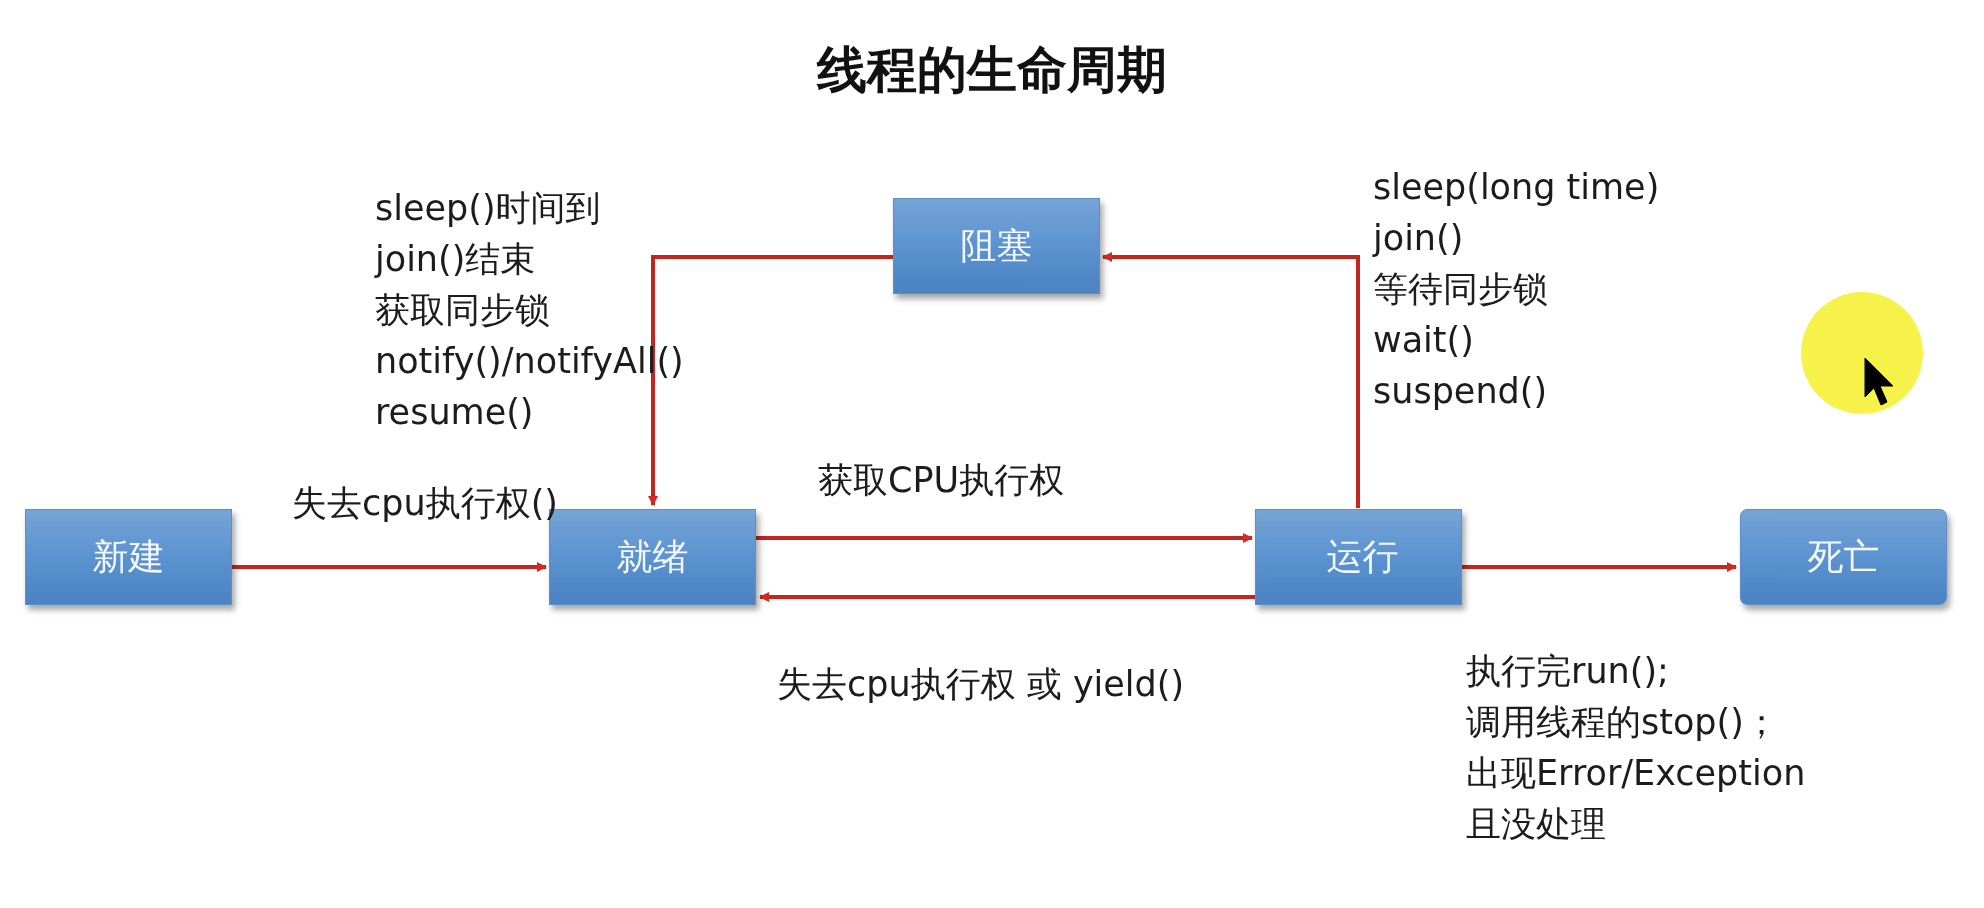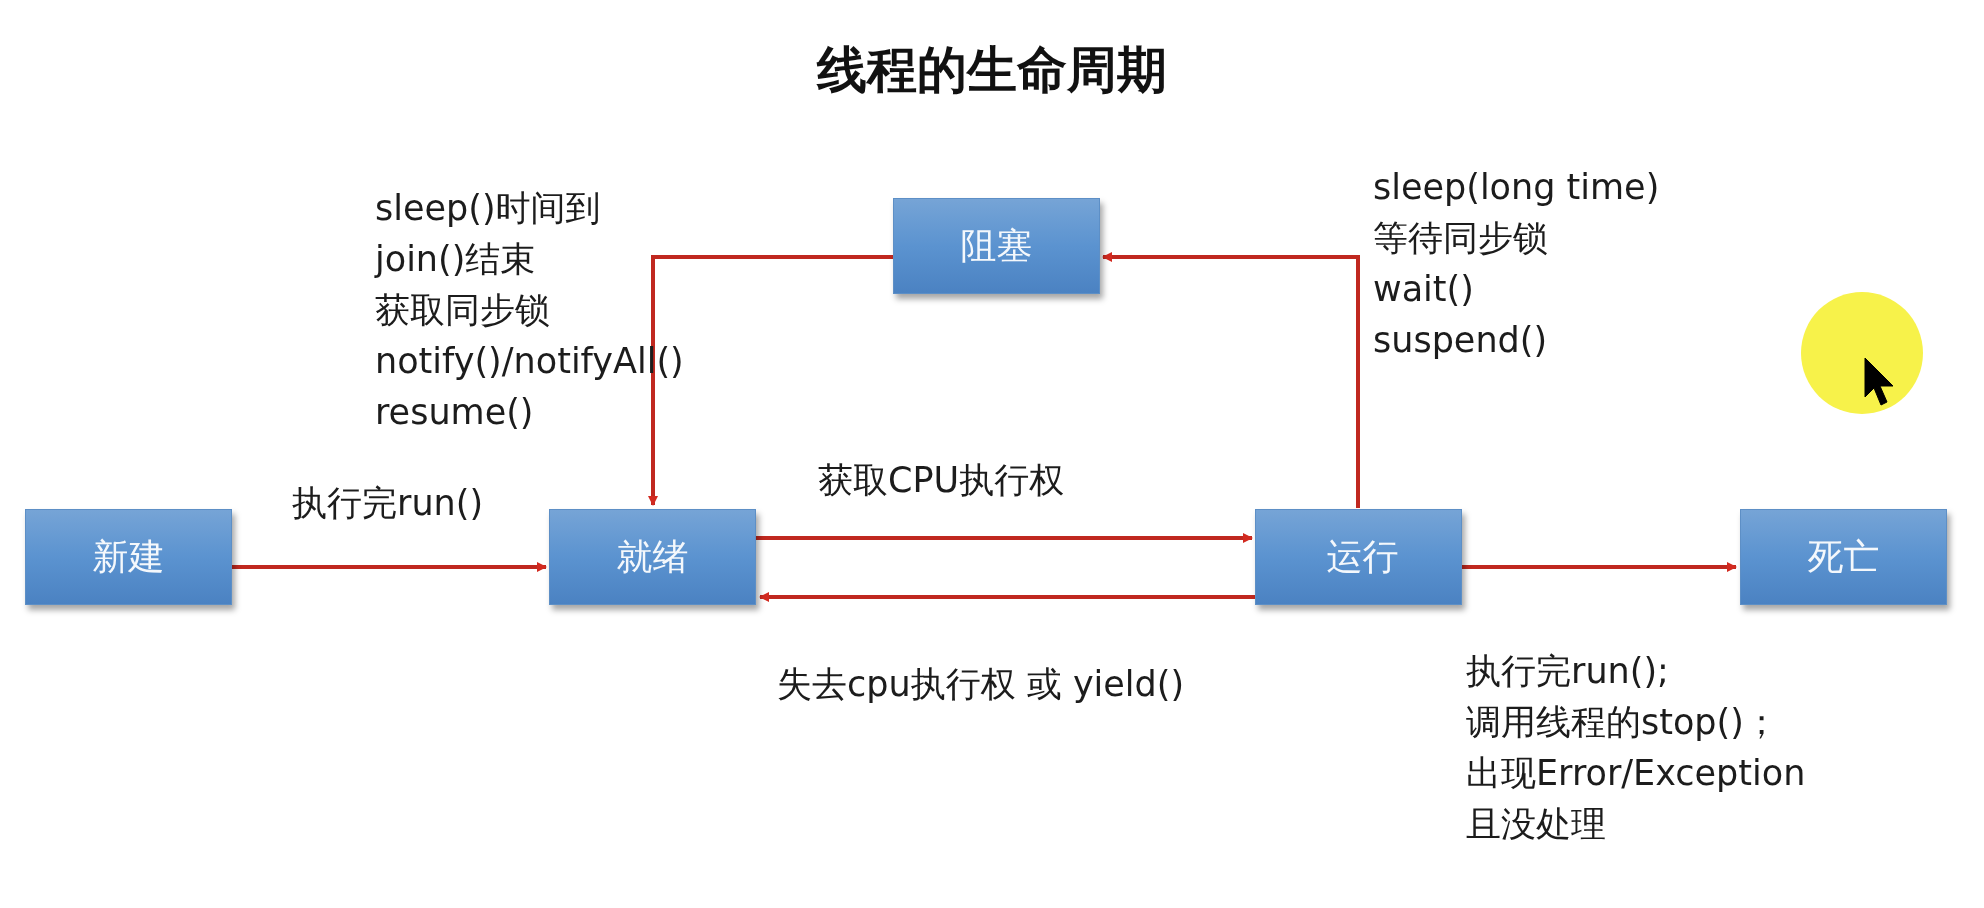--- a/index.html
+++ b/index.html
@@ -50,38 +50,39 @@
 </div>
 <div class="box" style="left:893px; top:198px;">
   <span>阻塞</span>
 </div>
 <div class="box" style="left:549px; top:509px;">
   <span>就绪</span>
 </div>
 <div class="box" style="left:1255px; top:509px;padding-left:8px;">
   <span>运行</span>
 </div>
-<div class="box" style="left:1740px; top:509px;">
+<div class="box" style="left:1740px; top:509px;border-radius:7px;">
   <span>死亡</span>
 </div>
 
-<div class="label" style="left:292px; top:478px;">执行完run()</div>
+<div class="label" style="left:292px; top:478px;">失去cpu执行权()</div>
 <div class="label" style="left:818px; top:455px;text-align:center;">获取CPU执行权</div>
 <div class="label" style="left:777px; top:659px;">失去cpu执行权 或 yield()</div>
 
 <div class="label block" style="left:375px; top:183px;">
   <span class="line">sleep()时间到</span>
   <span class="line">join()结束</span>
   <span class="line">获取同步锁</span>
   <span class="line">notify()/notifyAll()</span>
   <span class="line">resume()</span>
 </div>
 
 <div class="label block" style="left:1373px; top:162px;">
   <span class="line">sleep(long time)</span>
+  <span class="line">join()</span>
   <span class="line">等待同步锁</span>
   <span class="line">wait()</span>
   <span class="line">suspend()</span>
 </div>
 
 <div class="label block" style="left:1466px; top:646px;">
   <span class="line">执行完run();</span>
   <span class="line">调用线程的stop()；</span>
   <span class="line">出现Error/Exception</span>
   <span class="line">且没处理</span>

